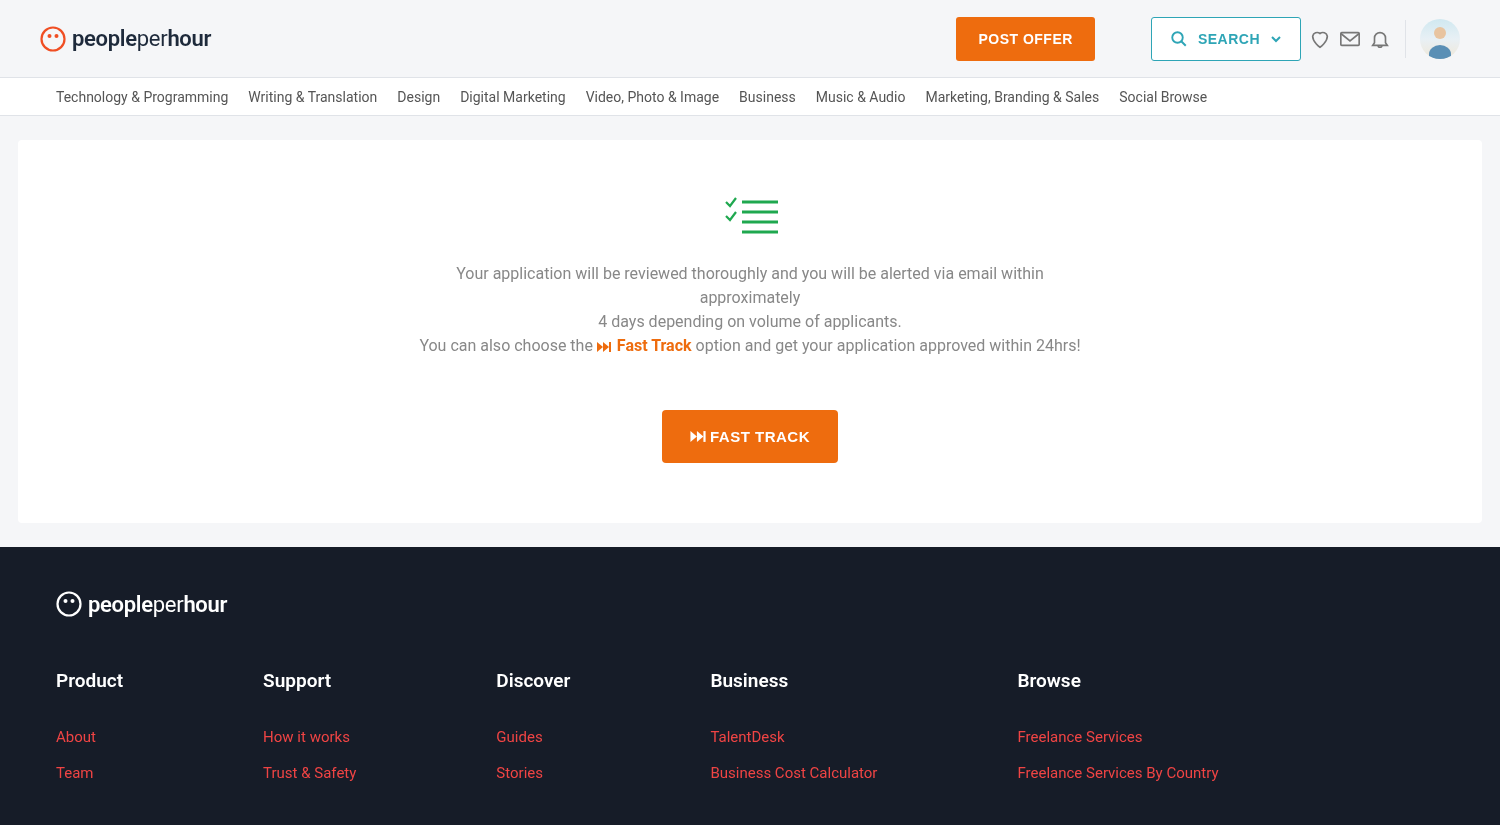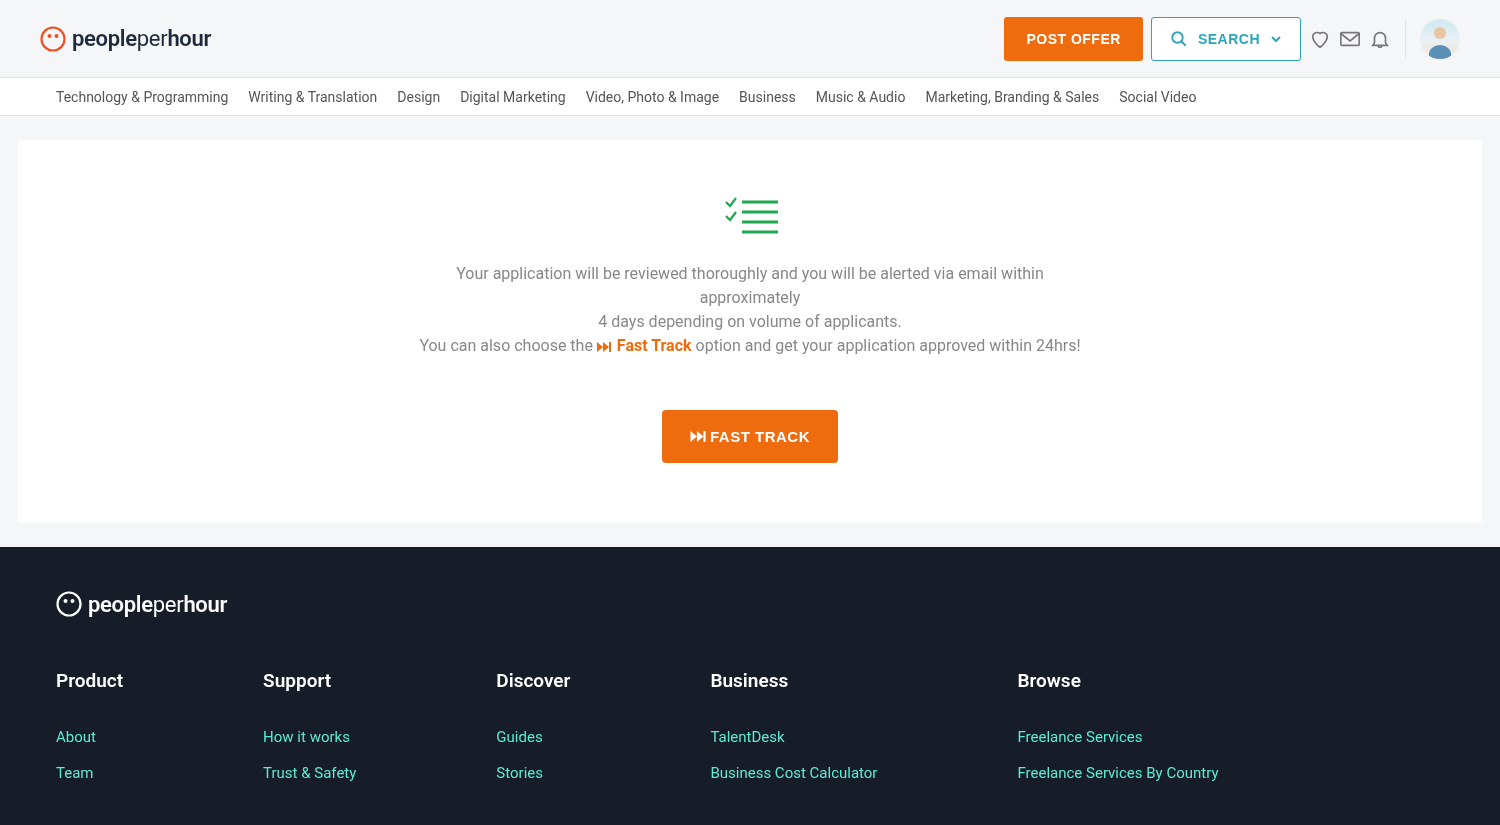--- a/index.html
+++ b/index.html
@@ -7,21 +7,21 @@
 
 
 .header { background: #f5f6f8; border-bottom: 1px solid #e0e3e8; height: 78px; display: flex; align-items: center; padding: 0 40px; justify-content: space-between; }
 .header-left { display: flex; align-items: center; }
 .logo { display: flex; align-items: center; gap: 6px; }
 .logo-icon { width: 26px; height: 26px; }
 .logo-text { font-size: 22px; font-weight: 400; color: #1e2a3b; letter-spacing: -0.3px; }
 .logo-text .bold { font-weight: 600; }
 .header-right { display: flex; align-items: center; gap: 8px; }
 .post-offer-btn { background: #ee6c0e; color: #fff; border: none; padding: 14px 22px; font-size: 14px; font-weight: 700; letter-spacing: 0.5px; border-radius: 3px; cursor: pointer; }
-.search-btn { border: 1px solid #2ea5b6; color: #2ea5b6; background: #fff; padding: 12px 18px; font-size: 14px; font-weight: 700; letter-spacing: 0.5px; border-radius: 3px; cursor: pointer; display: flex; align-items: center; gap: 10px; }
+.search-btn { border: 1px solid #2ea5b6; color: #2ea5b6; background: #fff; padding: 12px 18px; font-size: 14px; font-weight: 700; letter-spacing: 0.5px; border-radius: 3px; cursor: pointer; display: flex; align-items: center; gap: 10px; margin-left: 48px; }
 .search-icon { width: 18px; height: 18px; }
 .chevron-down { width: 12px; height: 12px; }
 .icon-btn { width: 22px; height: 22px; display: flex; align-items: center; justify-content: center; cursor: pointer; color: #666; }
 .icon-btn svg { width: 22px; height: 22px; }
 .divider { width: 1px; height: 38px; background: #e0e3e8; margin: 0 6px; }
 .avatar { width: 40px; height: 40px; border-radius: 50%; background: linear-gradient(180deg, #d0e8f0 0%, #e8f0f5 50%, #f0e8d8 100%); cursor: pointer; position: relative; overflow: hidden; }
 .avatar::after { content: ''; position: absolute; top: 8px; left: 50%; transform: translateX(-50%); width: 12px; height: 12px; border-radius: 50%; background: #e8c4a0; }
 .avatar::before { content: ''; position: absolute; bottom: -4px; left: 50%; transform: translateX(-50%); width: 22px; height: 18px; border-radius: 50% 50% 0 0; background: #5a8fb5; }
 
 
@@ -39,21 +39,21 @@
 .fast-track-btn { display: inline-flex; align-items: center; gap: 4px; background: #ee6c0e; color: #fff; border: none; padding: 18px 28px; font-size: 15px; font-weight: 700; letter-spacing: 0.5px; border-radius: 4px; cursor: pointer; margin-top: 40px; }
 
 
 .footer { background: #161c28; color: #fff; padding: 44px 56px 40px; }
 .footer-logo { display: flex; align-items: center; gap: 6px; margin-bottom: 52px; }
 .footer-logo-text { font-size: 22px; font-weight: 400; color: #fff; letter-spacing: -0.3px; }
 .footer-logo-text .bold { font-weight: 600; }
 .footer-cols { display: flex; gap: 140px; }
 .footer-col h4 { font-size: 19px; font-weight: 600; margin-bottom: 36px; color: #fff; }
 .footer-col ul { list-style: none; }
-.footer-col li { font-size: 15px; color: #5eead4; margin-bottom: 18px; cursor: pointer; }
+.footer-col li { font-size: 15px; color: #ef4444; margin-bottom: 18px; cursor: pointer; }
 </style>
 </head>
 <body>
 
 <div class="header">
   <div class="header-left">
     <a class="logo">
       <svg class="logo-icon" viewBox="0 0 26 26">
           <circle cx="13" cy="13" r="11.5" fill="none" stroke="#f04e23" stroke-width="2.2"></circle>
           <circle cx="9.5" cy="10" r="2" fill="#f04e23"></circle>
@@ -98,21 +98,21 @@
 
 <div class="nav">
   <div class="nav-item">Technology &amp; Programming</div>
   <div class="nav-item">Writing &amp; Translation</div>
   <div class="nav-item">Design</div>
   <div class="nav-item">Digital Marketing</div>
   <div class="nav-item">Video, Photo &amp; Image</div>
   <div class="nav-item">Business</div>
   <div class="nav-item">Music &amp; Audio</div>
   <div class="nav-item">Marketing, Branding &amp; Sales</div>
-  <div class="nav-item">Social Video</div>
+  <div class="nav-item">Social Browse</div>
 </div>
 
 <div class="main">
   <div class="card">
     <svg class="checklist-icon" viewBox="0 0 60 42">
       <polyline points="6,6 10,10 16,2" fill="none" stroke="#1fa84f" stroke-width="2.2"></polyline>
       <polyline points="6,20 10,24 16,16" fill="none" stroke="#1fa84f" stroke-width="2.2"></polyline>
       <line x1="22" y1="6" x2="58" y2="6" stroke="#1fa84f" stroke-width="3"></line>
       <line x1="22" y1="16" x2="58" y2="16" stroke="#1fa84f" stroke-width="3"></line>
       <line x1="22" y1="26" x2="58" y2="26" stroke="#1fa84f" stroke-width="3"></line>

